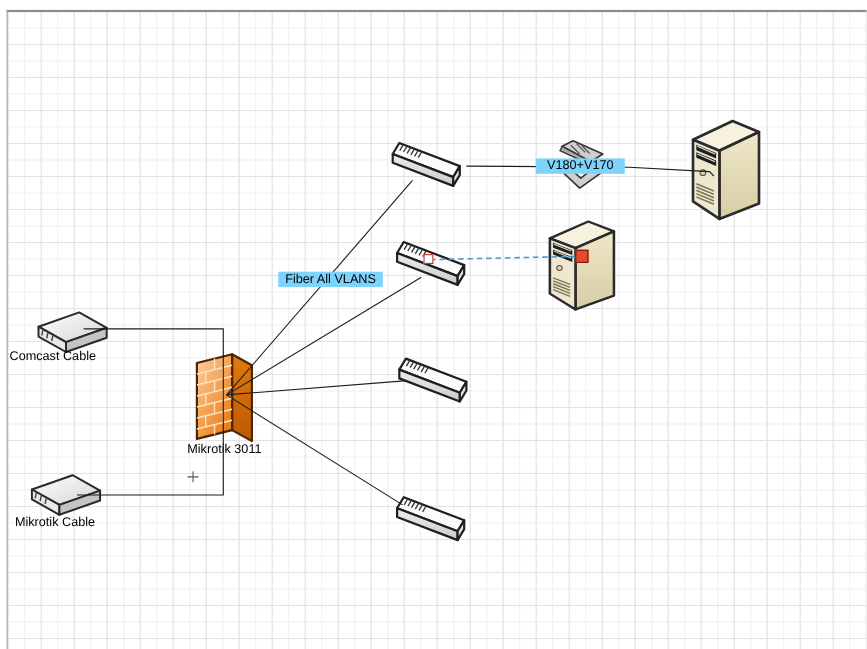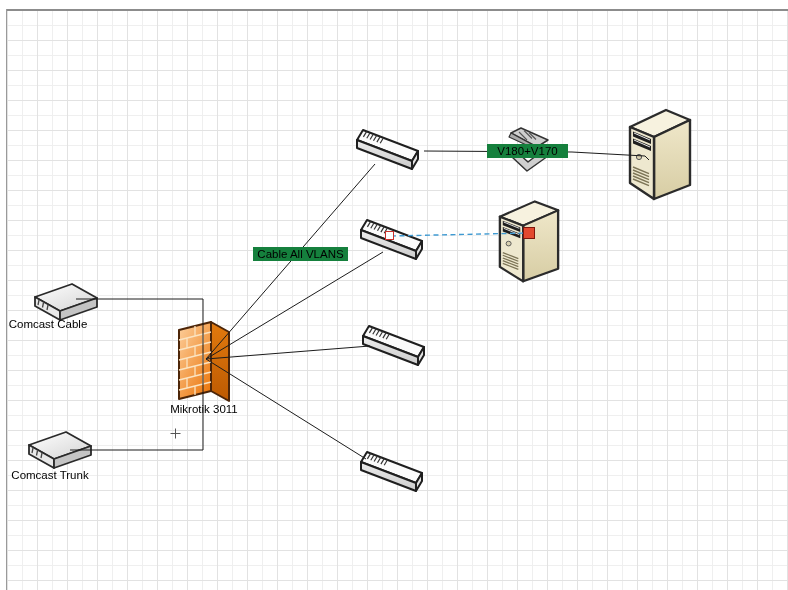--- a/index.html
+++ b/index.html
@@ -11,21 +11,21 @@
       linear-gradient(to right,#e2e2e2 1px,transparent 1px),
       linear-gradient(to bottom,#e2e2e2 1px,transparent 1px),
       linear-gradient(to right,#efefef 1px,transparent 1px),
       linear-gradient(to bottom,#efefef 1px,transparent 1px);
     background-size:30px 30px,30px 30px,15px 15px,15px 15px;}
   .border-top{position:absolute;left:6px;top:9px;right:0;height:2px;background:#8c8c8c;}
   .border-left{position:absolute;left:6px;top:9px;width:1px;bottom:0;background:#9a9a9a;}
   .node{position:absolute;z-index:1;}
   .node svg{display:block;}
   .lbl{position:absolute;z-index:1;font-size:11.5px;line-height:14px;text-align:center;white-space:nowrap;}
-  .lbl.onwire{z-index:3;background:#15803d;padding:0 1px;}
+  .lbl.onwire{z-index:3;background:#7dd3fc;padding:0 1px;}
   #wires{position:absolute;left:0;top:0;width:788px;height:590px;z-index:2;pointer-events:none;}
   #wires polyline{pointer-events:stroke;}
   .edge{fill:none;stroke:#1c1c1c;stroke-width:1;}
   .edge.dashed{stroke:#3f9ad2;stroke-width:1.4;stroke-dasharray:5 3.5;}
   .handle-open{position:absolute;z-index:3;width:7px;height:7px;border:1.6px solid #c9302c;background:#fff;}
   .handle-filled{position:absolute;z-index:3;width:12px;height:12px;background:#e2492f;border:1px solid #7e170c;box-sizing:border-box;}
   .plus{position:absolute;z-index:1;}
 </style>
 </head>
 <body>
@@ -98,21 +98,21 @@
         <use href="#icon-modem"></use>
       </svg>
   </div>
   <div class="lbl" style="left:2px;top:317px;width:92px">Comcast Cable</div>
 
   <div class="node" style="left:22px;top:429px">
     <svg width="76" height="44" viewBox="0 0 76 44">
         <use href="#icon-modem"></use>
       </svg>
   </div>
-  <div class="lbl" style="left:0px;top:468px;width:100px">Comcast Trunk</div>
+  <div class="lbl" style="left:0px;top:468px;width:100px">Mikrotik Cable</div>
 
   <div class="node" style="left:176px;top:318px">
     <svg width="58" height="86" viewBox="0 0 58 86">
       <polygon points="35,4 53,14 53,83 35,73" fill="url(#gFwSide)" stroke="#4c2508" stroke-width="2" stroke-linejoin="round"></polygon>
       <polygon points="3,12 35,4 35,73 3,81" fill="url(#gFw)" stroke="#4c2508" stroke-width="2" stroke-linejoin="round"></polygon>
       <path d="M3,22 L35,14 M3,32 L35,24 M3,42 L35,34 M3,52 L35,44 M3,62 L35,54 M3,72 L35,64
                M19,8 L19,18 M11,20 L11,30 M27,16 L27,26 M19,28 L19,38 M11,40 L11,50 M27,36 L27,46
                M19,48 L19,58 M11,60 L11,70 M27,56 L27,66 M19,68 L19,77" stroke="#fbe3c0" stroke-width="1.3" fill="none"></path>
     </svg>
   </div>
@@ -164,18 +164,18 @@
       <polyline points="76,299 203,299 203,361" class="edge"></polyline>
       <polyline points="70,450 203,450 203,361" class="edge"></polyline>
       <polyline points="206,359 375,164" class="edge"></polyline>
       <polyline points="206,359 383,252" class="edge"></polyline>
       <polyline points="206,359 370,346" class="edge"></polyline>
       <polyline points="206,359 366,459" class="edge"></polyline>
       <polyline points="424,151 572,152 645,156 649,160" class="edge"></polyline>
       <polyline points="391,236 528,233" class="edge dashed"></polyline>
     </svg>
 
-  <div class="lbl onwire" style="left:253px;top:247px;width:93px">Cable All VLANS</div>
+  <div class="lbl onwire" style="left:253px;top:247px;width:93px">Fiber All VLANS</div>
   <div class="lbl onwire" style="left:487px;top:144px;width:79px">V180+V170</div>
 
   <div class="handle-open" style="left:385px;top:231px"></div>
   <div class="handle-filled" style="left:523px;top:227px"></div>
 </div>
 
 </body></html>

